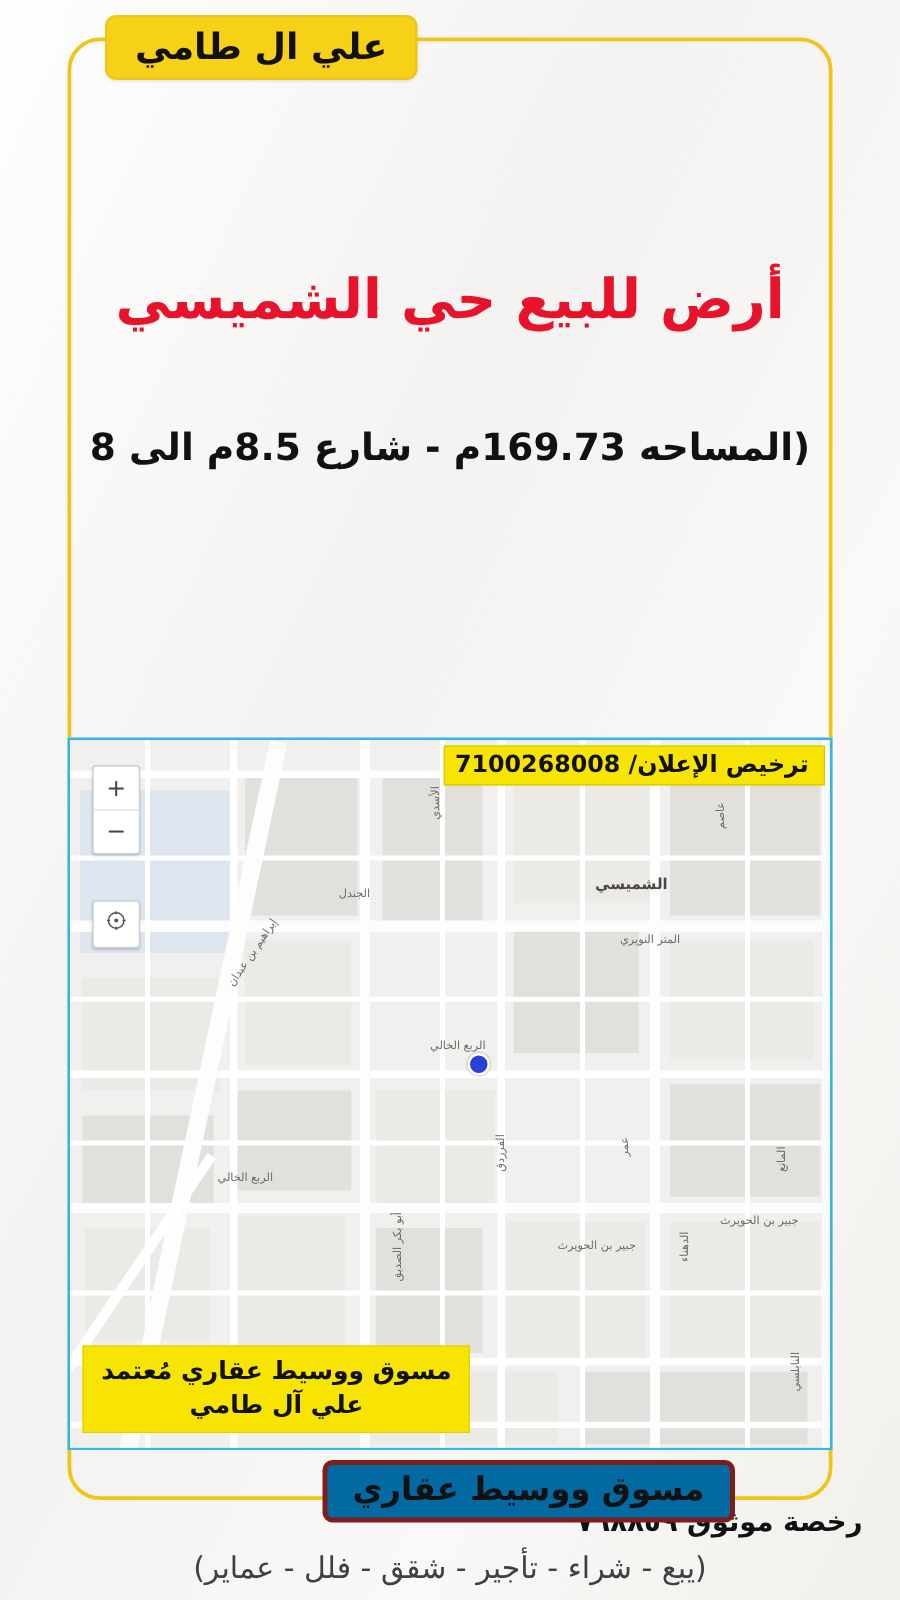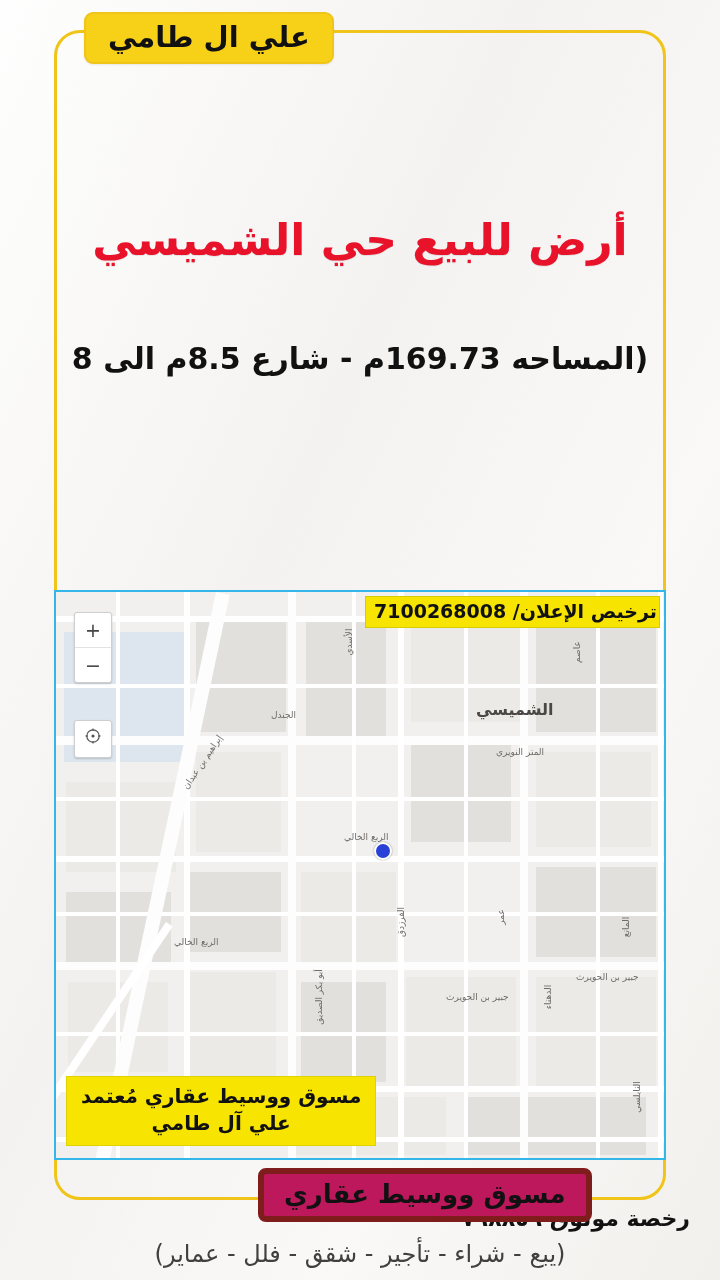--- a/index.html
+++ b/index.html
@@ -127,21 +127,21 @@
     transform-origin: 0 0;
   }
   .map-label {
     position: absolute;
     font-size: 9px;
     color: #6e6b68;
     white-space: nowrap;
     font-family: "DejaVu Sans", "Liberation Sans", sans-serif;
   }
   .map-label.big {
-    font-size: 16px;
+    font-size: 12px;
     color: #4a4744;
     font-weight: bold;
   }
   .map-label.vert {
     transform: rotate(-90deg);
     transform-origin: 50% 50%;
   }
   .map-label.diagonal {
     transform: rotate(-56deg);
     transform-origin: 50% 50%;
@@ -195,21 +195,21 @@
     color: #444;
   }
 
   
   .license-badge {
     position: absolute;
     right: 4px;
     top: 4px;
     background: #f7e400;
     border: 1px solid #d9c900;
-    padding: 3px 2px 5px 8px;
+    padding: 3px 12px 5px 8px;
     z-index: 8;
     white-space: nowrap;
   }
   .license-badge span {
     font-size: 19px;
     font-weight: bold;
     color: #111;
   }
 
   
@@ -237,22 +237,22 @@
     white-space: nowrap;
     direction: ltr;
     unicode-bidi: embed;
   }
 
   
   .ribbon {
     position: absolute;
     left: 258px;
     top: 1168px;
-    background: #be185d;
-    border: 6px solid #7f1d1d;
+    background: #0369a1;
+    border: 4px solid #7f1d1d;
     border-radius: 8px;
     padding: 5px 20px 7px 20px;
     z-index: 6;
   }
   .ribbon span {
     font-size: 26px;
     font-weight: bold;
     color: #111;
     white-space: nowrap;
   }

